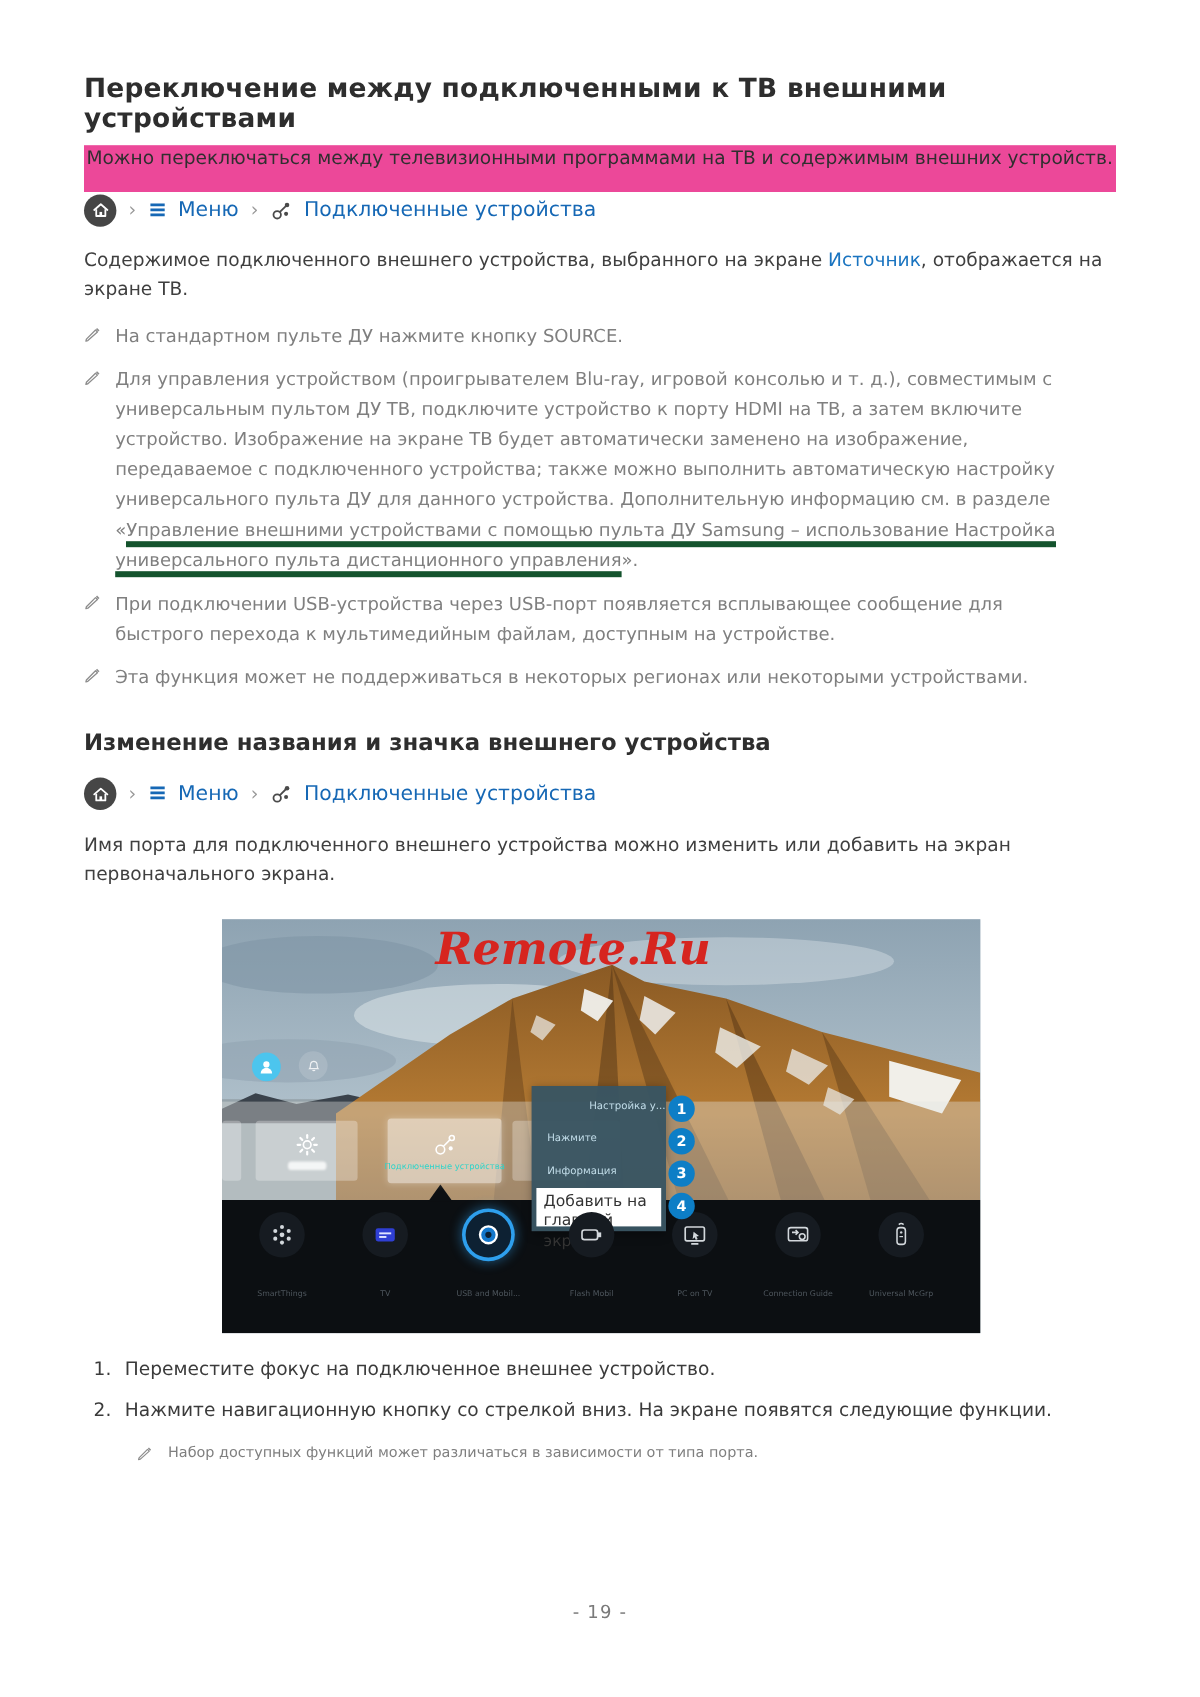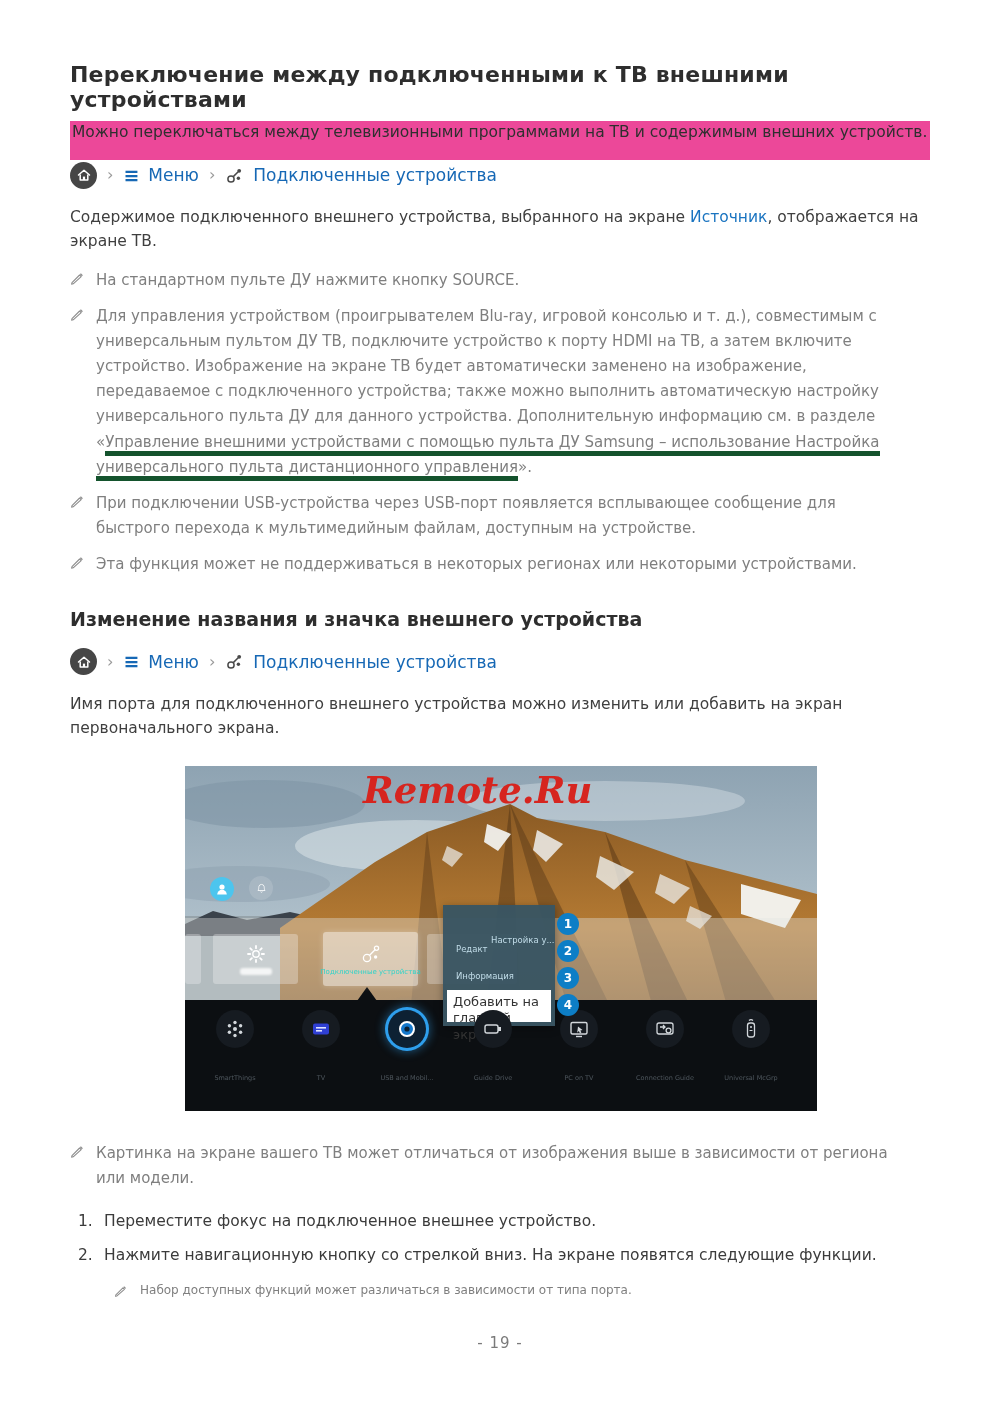--- a/index.html
+++ b/index.html
@@ -54,21 +54,21 @@
     display:flex; flex-direction:column; align-items:center; justify-content:center; gap:3px; }
   .tile-settings .blur-label { width:32px; height:7px; border-radius:3px; background:rgba(255,255,255,.8); filter:blur(1px); }
   .tile-devices { left:138px; top:166px; width:95px; height:54px; background:rgba(255,255,255,.48);
     display:flex; flex-direction:column; align-items:center; justify-content:center; gap:2px; box-shadow:0 0 6px rgba(255,255,255,.25); }
   .tile-devices .cyan-label { font-size:7px; color:#2ed3c9; white-space:nowrap; filter:blur(.4px); }
   .tile-third { left:242px; top:168px; width:90px; height:50px; background:rgba(255,255,255,.28); }
 
   .ctx-menu { position:absolute; left:258px; top:139px; width:112px; height:121px;
     background:rgba(57,85,98,.97); z-index:4; box-shadow:0 2px 8px rgba(0,0,0,.35); }
   .ctx-item { position:absolute; left:13px; font-size:8.5px; color:#c2dde9; white-space:nowrap; }
-  .ctx-item.i1 { top:30px;padding-left:35px; } .ctx-item.i2 { top:39px; } .ctx-item.i3 { top:66px; }
+  .ctx-item.i1 { top:12px;padding-left:35px; } .ctx-item.i2 { top:39px; } .ctx-item.i3 { top:66px; }
   .ctx-white { position:absolute; left:4px; top:85px; width:104px; height:32px; background:#ffffff;
     font-size:13px; color:#333; line-height:1.3; padding:4px 6px; }
   .badge { position:absolute; width:22px; height:22px; border-radius:50%; background:#0d7ec6; z-index:6;
     color:#fff; font-size:12px; font-weight:700; display:flex; align-items:center; justify-content:center; left:372px; }
   .badge.b1 { top:147px; } .badge.b2 { top:174px; } .badge.b3 { top:201px; } .badge.b4 { top:228px; }
 
   .app { position:absolute; top:244px; width:90px; z-index:4; display:flex; flex-direction:column; align-items:center;gap:16px; }
   .app .circ { width:38px; height:38px; border-radius:50%; background:#161b21; display:flex; align-items:center; justify-content:center; }
   .app .circ.focused { background:#0d2133; box-shadow:0 0 0 3px #2e9fed, 0 0 10px 4px rgba(46,159,237,.45); }
   .app .app-label { margin-top:10px; font-size:6.5px; color:#4e565d; white-space:nowrap; filter:blur(.4px); }
@@ -266,21 +266,21 @@
           <line x1="10.6" y1="13.2" x2="16.5" y2="7.3" stroke="#fff" stroke-width="1.3"></line>
           <circle cx="17.5" cy="6.3" r="2.1" fill="none" stroke="#fff" stroke-width="1.3"></circle>
           <circle cx="16.6" cy="15" r="1.7" fill="#fff"></circle>
         </svg>
         <span class="cyan-label">Подключенные устройства</span>
       </div>
       <div class="tile tile-third"></div>
 
       <div class="ctx-menu">
         <div class="ctx-item i1">Настройка у...</div>
-        <div class="ctx-item i2">Редакт</div>
+        <div class="ctx-item i2">Нажмите</div>
         <div class="ctx-item i3">Информация</div>
         <div class="ctx-white">Добавить на главный экран</div>
       </div>
       <div class="badge b1">1</div>
       <div class="badge b2">2</div>
       <div class="badge b3">3</div>
       <div class="badge b4">4</div>
 
       <div class="app" style="left:5px;">
         <span class="circ">
@@ -315,21 +315,21 @@
         </span>
         <span class="app-label">USB and Mobil...</span>
       </div>
       <div class="app" style="left:263px;">
         <span class="circ">
           <svg width="22" height="22" viewBox="0 0 22 22" fill="none" stroke="#d3d8dc" stroke-width="1.4">
             <rect x="3" y="7" width="13" height="8" rx="2"></rect>
             <rect x="16" y="9" width="3" height="4" fill="#d3d8dc" stroke="none"></rect>
           </svg>
         </span>
-        <span class="app-label">Guide Drive</span>
+        <span class="app-label">Flash Mobil</span>
       </div>
       <div class="app" style="left:349px;">
         <span class="circ">
           <svg width="22" height="22" viewBox="0 0 22 22">
             <rect x="3" y="4.5" width="16" height="11.5" rx="1.5" fill="none" stroke="#d3d8dc" stroke-width="1.4"></rect>
             <path d="M10 8.5 l4.5 3.4 l-2.2 .5 l1.1 2.2 l-1.5 .7 l-1.1 -2.2 l-1.6 1.6 Z" fill="#d3d8dc"></path>
             <line x1="8" y1="18.5" x2="14" y2="18.5" stroke="#d3d8dc" stroke-width="1.4"></line>
           </svg>
         </span>
         <span class="app-label">PC on TV</span>
@@ -350,31 +350,20 @@
             <rect x="7.5" y="5" width="7" height="14" rx="2.5"></rect>
             <circle cx="11" cy="9" r="1" fill="#d3d8dc" stroke="none"></circle>
             <rect x="9.5" y="12" width="3" height="1" fill="#d3d8dc" stroke="none"></rect>
             <path d="M9 2.5 a3 3 0 0 1 4 0"></path>
           </svg>
         </span>
         <span class="app-label">Universal McGrp</span>
       </div>
     </div>
 
-    <div class="notes" style="margin-top:30px;">
-      <div class="note">
-        <span class="pencil">
-          <svg width="14" height="14" viewBox="0 0 14 14">
-              <path d="M3.2 11.8 L1.6 12.2 L2 10.6 L9.6 3 L11.2 4.6 Z" fill="none" stroke="#8d8d8d" stroke-width="1.1" stroke-linejoin="round"></path>
-              <line x1="10.4" y1="1.8" x2="12.4" y2="3.8" stroke="#8d8d8d" stroke-width="1.4"></line>
-            </svg>
-        </span>
-        <span class="note-text">Картинка на экране вашего ТВ может отличаться от изображения выше в зависимости от региона или модели.</span>
-      </div>
-    </div>
 
     <div class="steps">
       <div class="step">
         <span class="num">1.</span>
         <span>Переместите фокус на подключенное внешнее устройство.</span>
       </div>
       <div class="step">
         <span class="num">2.</span>
         <span>Нажмите навигационную кнопку со стрелкой вниз. На экране появятся следующие функции.</span>
       </div>

